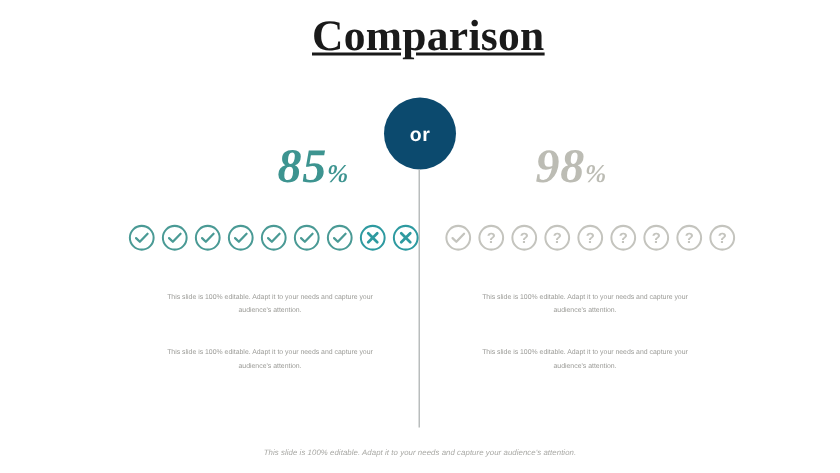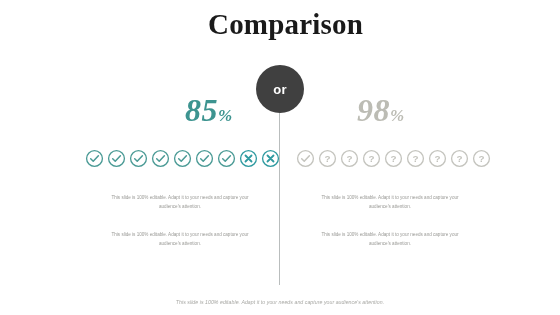--- a/index.html
+++ b/index.html
@@ -30,31 +30,32 @@
     left: 208px;
     top: 7px;
     width: 320px;
     font-family: "Liberation Serif", "DejaVu Serif", serif;
     font-weight: bold;
     font-size: 29px;
     line-height: 34px;
     color: #1a1a1a;
     letter-spacing: 0.2px;
     white-space: nowrap;
+    text-decoration: underline;
   }
 
   
   #or-circle {
     position: absolute;
     left: 256px;
     top: 65px;
     width: 48px;
     height: 48px;
     border-radius: 50%;
-    background: #404040;
+    background: #0c4a6e;
     display: flex;
     align-items: center;
     justify-content: center;
   }
   #or-label {
     color: #ffffff;
     font-family: "Liberation Sans", sans-serif;
     font-weight: bold;
     font-size: 13px;
     letter-spacing: 0.3px;

